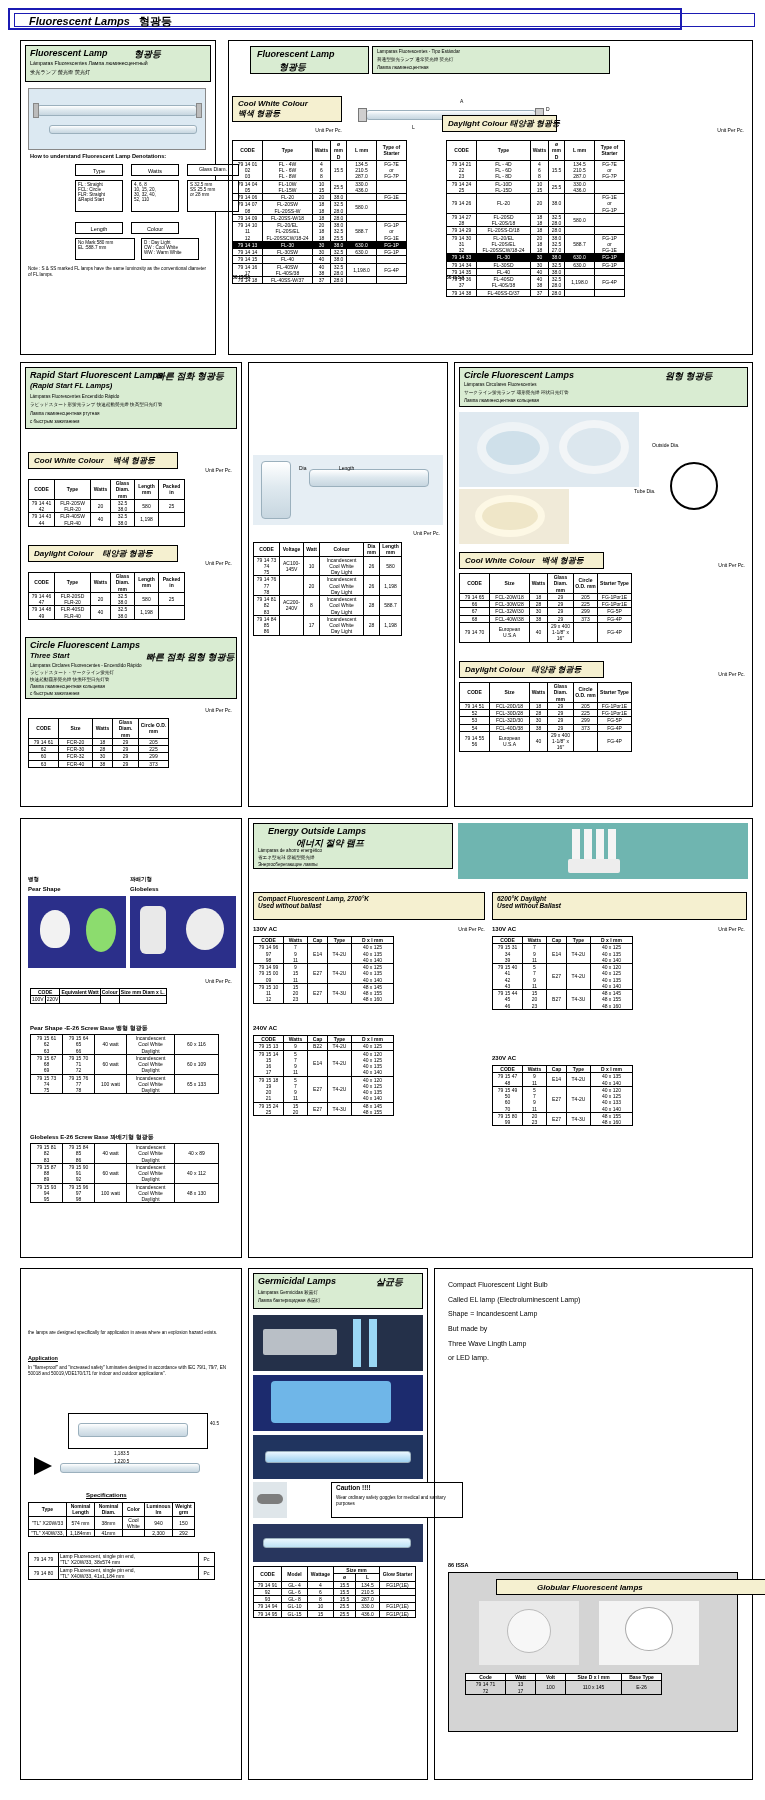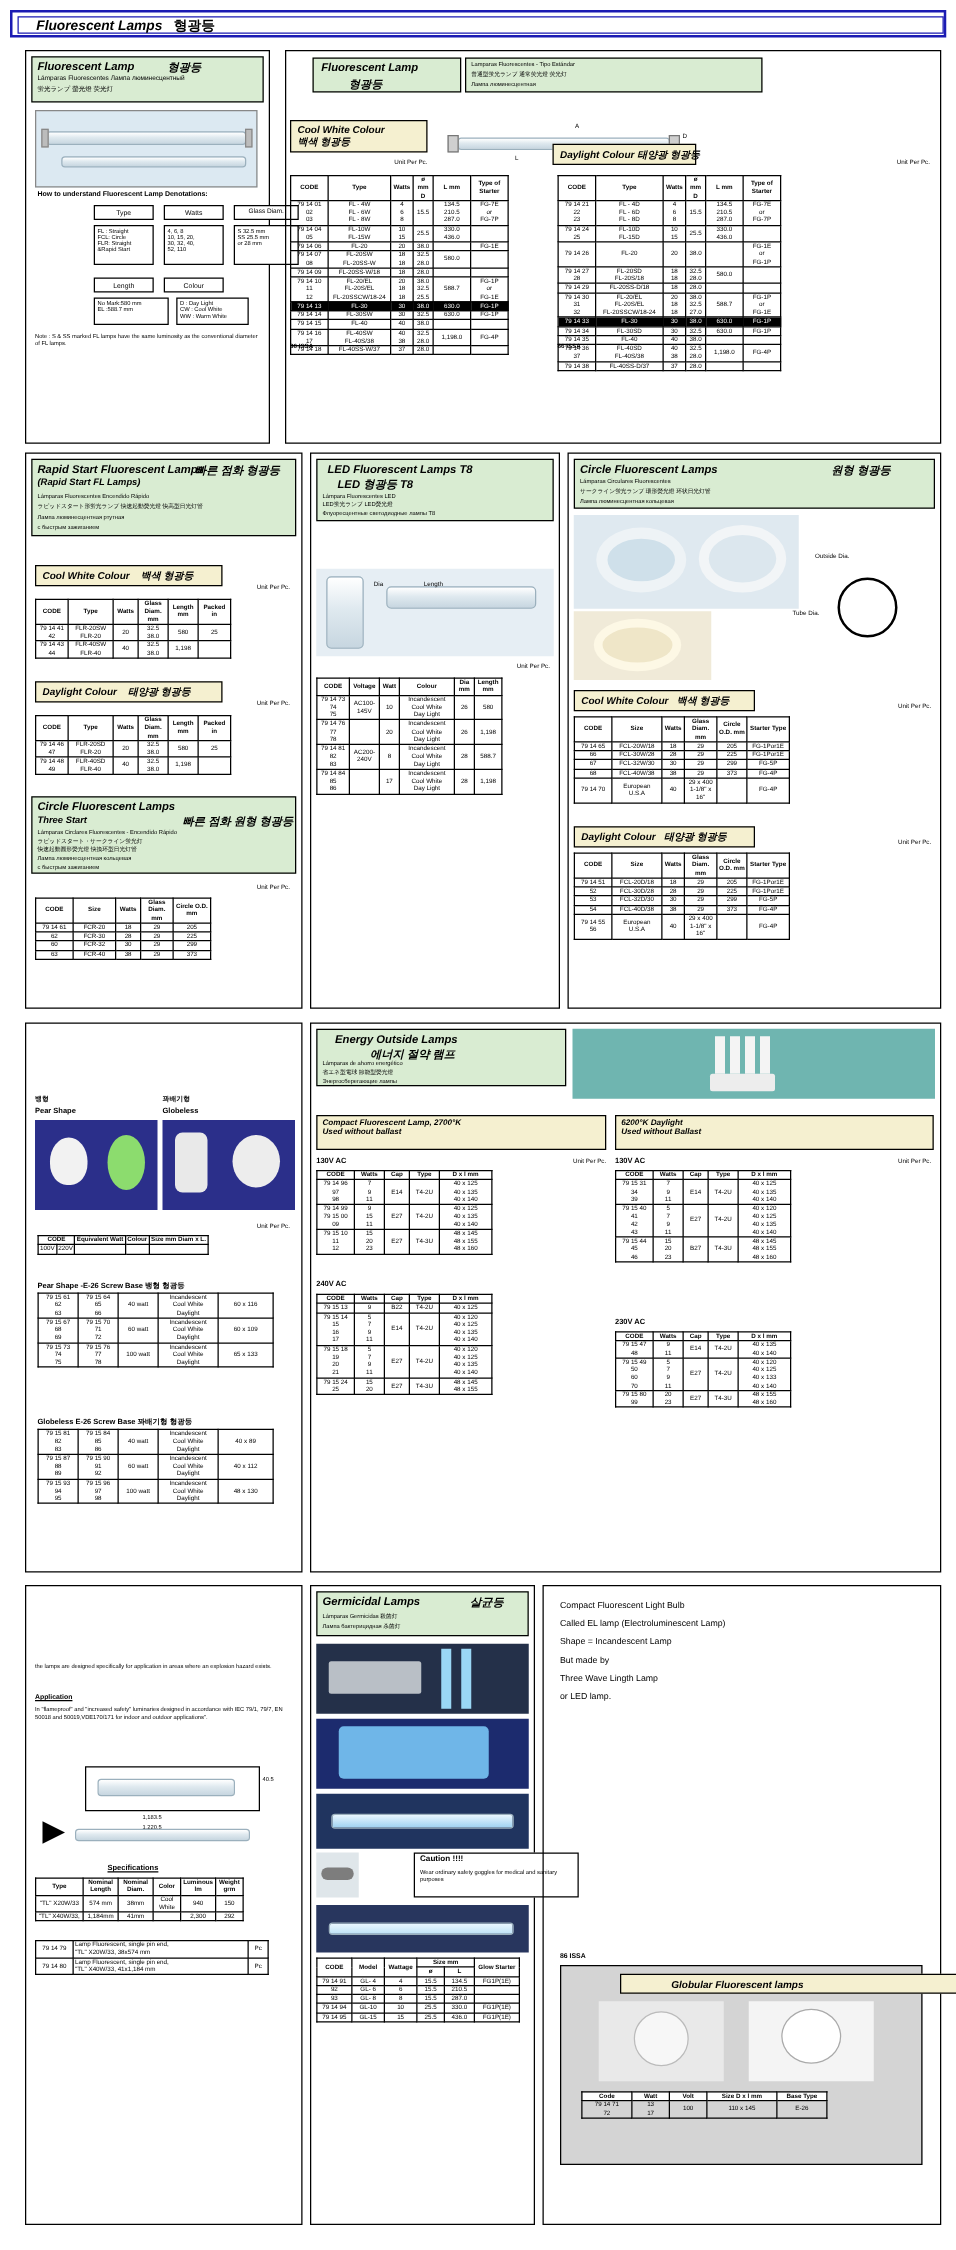--- a/index.html
+++ b/index.html
@@ -10,21 +10,21 @@
     font-family:"Liberation Sans", sans-serif;
     font-size:6px;
     color:#000;
     position:relative;
   }
   .page { position:relative; width:765px; height:1800px; }
 
   
   .box { position:absolute; border:1px solid #000; }
   .title-bar {
-    position:absolute; left:8px; top:8px; width:749px; height:22px;
+    position:absolute; left:8px; top:8px; width:674px; height:22px;
     border:2px solid #1b1bb3; background:#ffffff;
   }
   .title-bar .inner {
     position:absolute; left:4px; top:3px; width:741px; height:14px;
     border:1px solid #1b1bb3;
     font-style:italic; font-weight:bold; font-size:11px;
     padding-left:14px; line-height:14px; color:#000;
   }
   .kr { font-style:normal; font-weight:bold; }
 
@@ -488,27 +488,20 @@
             <td>FCR-40</td>
             <td>38</td>
             <td>29</td>
             <td>373</td>
           </tr>
         </tbody>
       </table>
   </div>
 
   <div class="box" style="left:248px; top:362px; width:200px; height:445px;"></div>
-  <div class="grnbox" style="left:253px; top:367px; width:190px; height:50px;">
-    <div class="sect-title" style="position:absolute;left:8px;top:2px;">LED Fluorescent Lamps T8</div>
-    <div class="sect-title" style="position:absolute;left:16px;top:13px;">LED 형광등 T8</div>
-    <div class="tinytxt" style="position:absolute;left:4px;top:26px;">Lámpara Fluorescentes LED</div>
-    <div class="tinytxt" style="position:absolute;left:4px;top:33px;">LED蛍光ランプ    LED熒光燈</div>
-    <div class="tinytxt" style="position:absolute;left:4px;top:40px;">Флуоресцентные светодиодные лампы T8</div>
-  </div>
 
   <div class="imgbox" style="left:253px;top:455px;width:190px;height:70px;background:#e6eef4;border:none;">
     <div class="lamp-tube" style="left:8px;top:6px;width:30px;height:58px;border-radius:4px;"></div>
     <div class="lamp-tube" style="left:56px;top:14px;width:120px;height:18px;border-radius:4px;"></div>
     <div style="position:absolute;left:46px;top:10px;font-size:5px;">Dia</div>
     <div style="position:absolute;left:86px;top:10px;font-size:5px;">Length</div>
   </div>
   <div class="unit" style="position:absolute;left:350px;top:530px;width:90px;">Unit Per Pc.</div>
   <div style="position:absolute;left:253px;top:542px;">
     <table class="t" id="s5-table">

